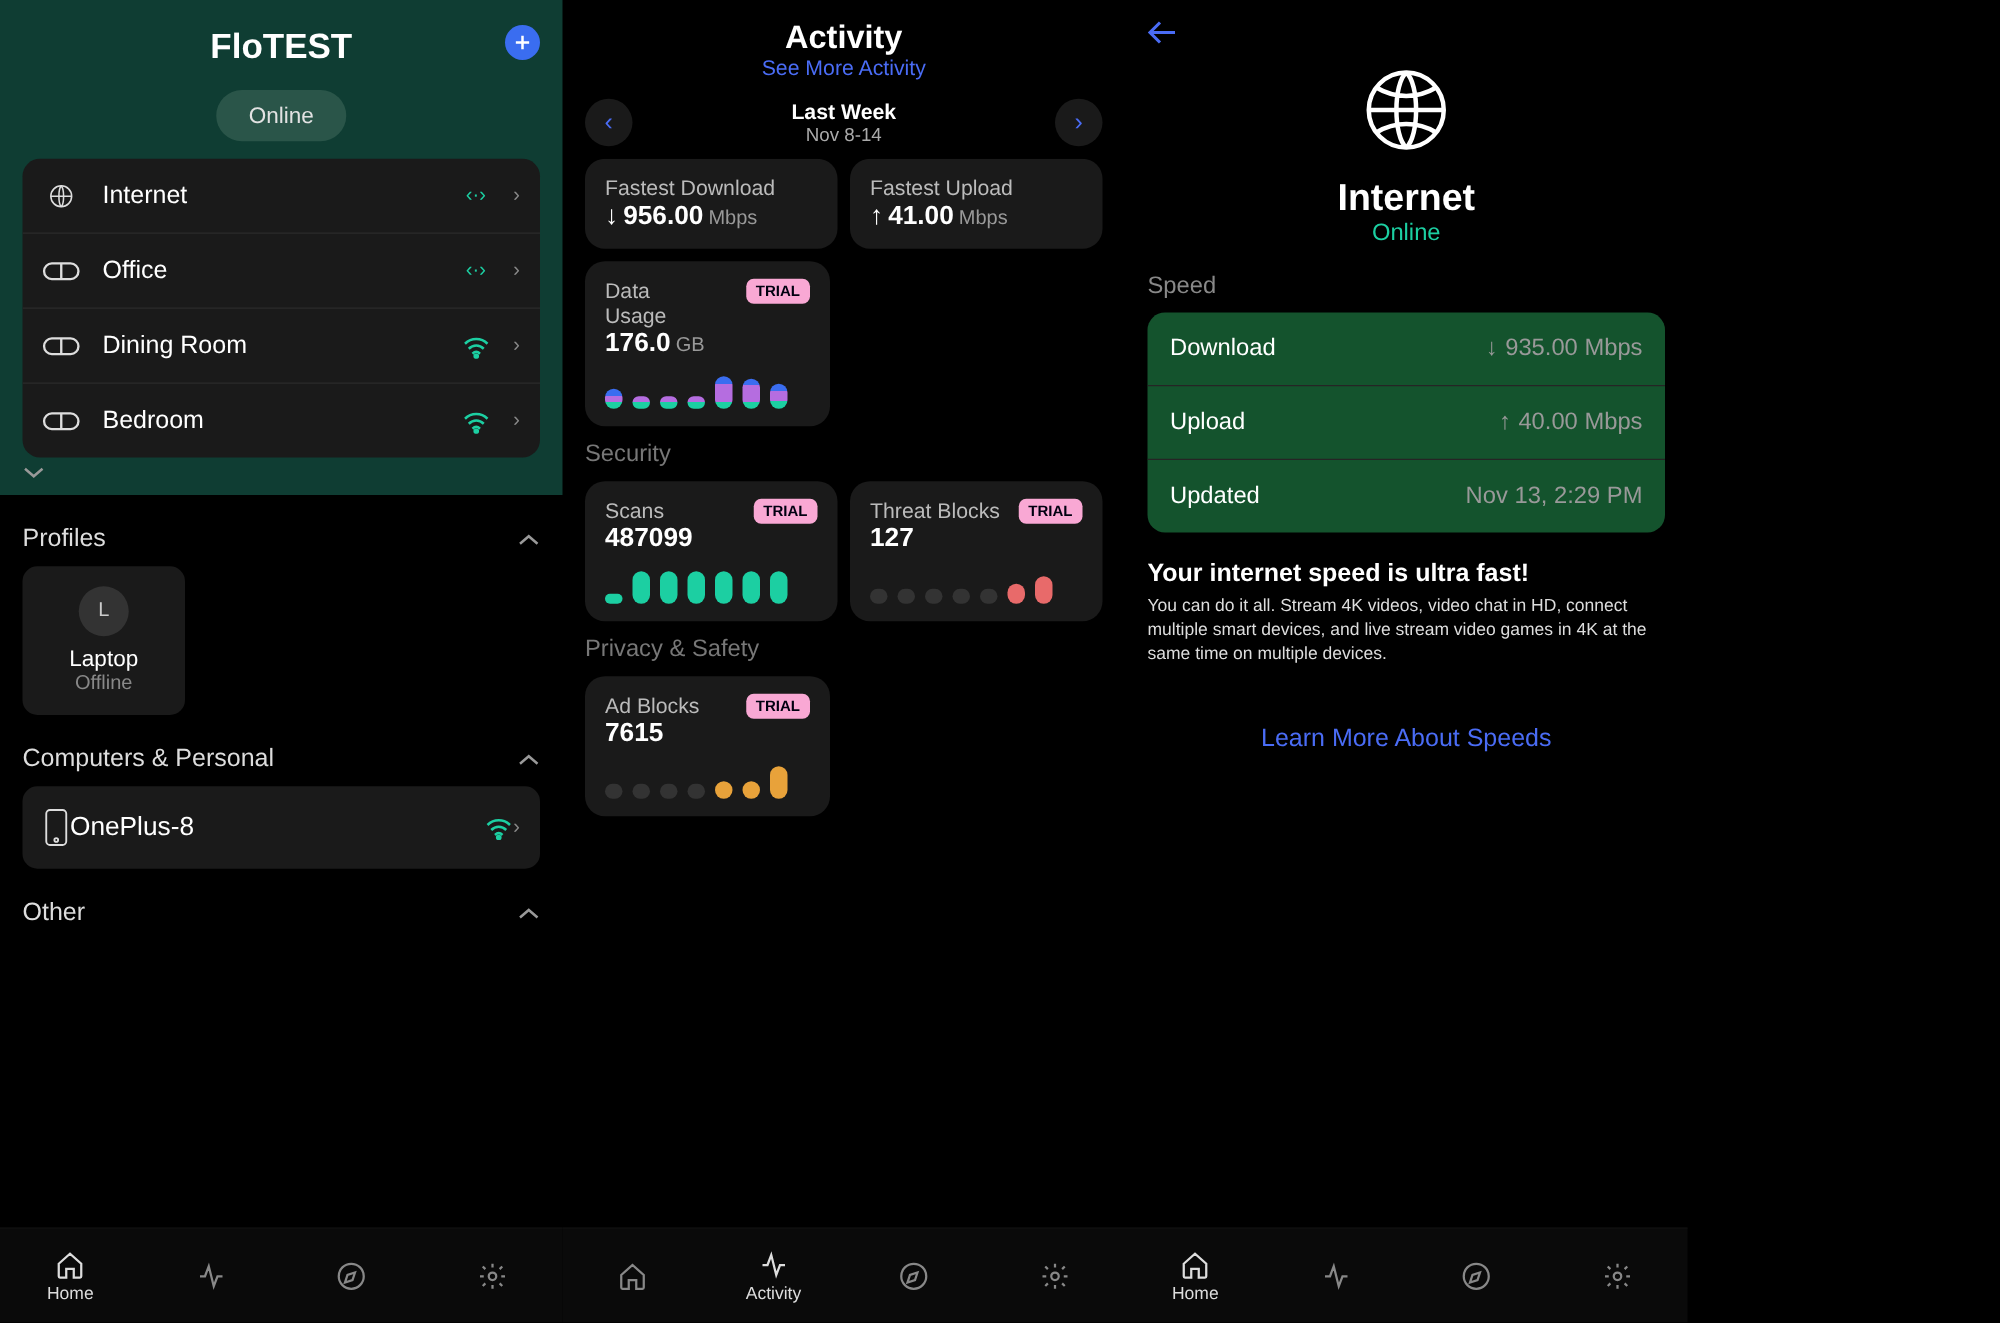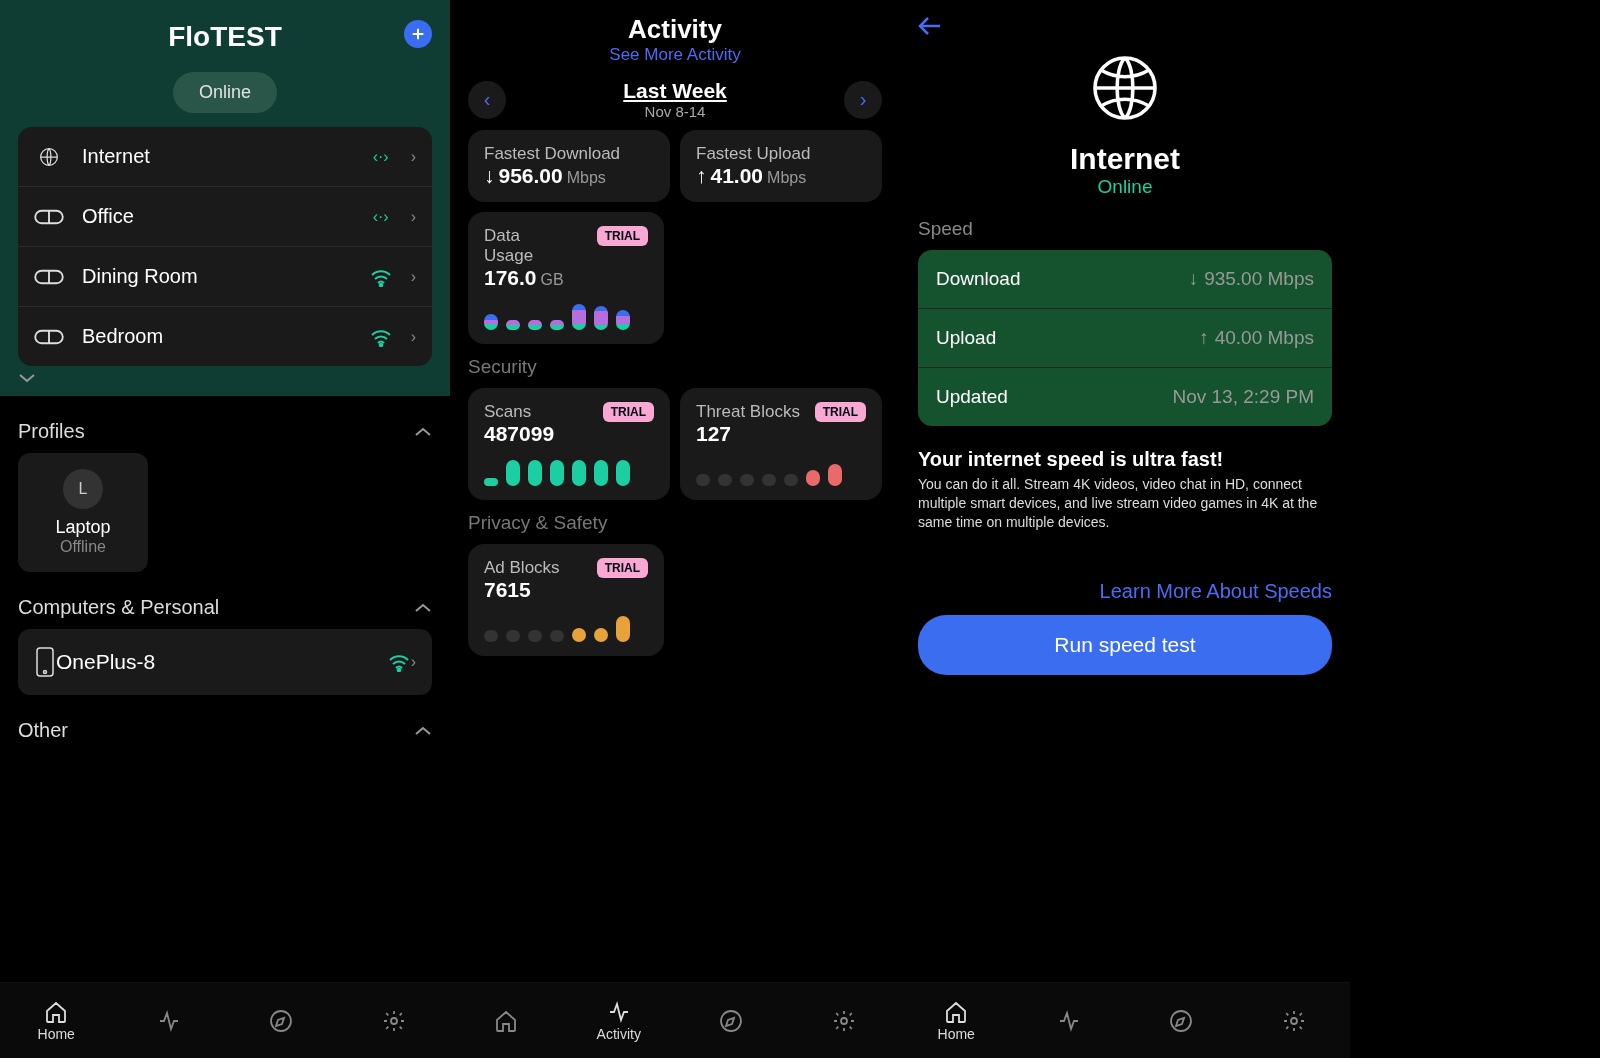--- a/index.html
+++ b/index.html
@@ -40,21 +40,21 @@
   .device-card { margin: 0 18px; background:#1a1a1a; border-radius:12px; display:flex; align-items:center; padding:18px 16px; }
   .device-card .room-label{font-size:21px;}
 
   
   .c2-head { text-align:center; padding: 14px 0 8px;}
   .c2-title { font-size:26px; font-weight:700;}
   .see-more { color:#4a6cf5; font-size:17px; }
   .week-nav { display:flex; justify-content:space-between; align-items:center; padding: 6px 18px 10px;}
   .nav-btn { width:38px;height:38px;border-radius:50%;background:#1a1a1a;display:flex;align-items:center;justify-content:center;color:#4a6cf5;font-size:20px;}
   .week-range { text-align:center;}
-  .week-label { font-size:21px; font-weight:700;text-decoration:underline;}
+  .week-label { font-size:17px; font-weight:700;}
   .week-dates{ font-size:15px; color:#aaa;}
   .c2-body { padding: 0 18px; flex:1; overflow:hidden;}
   .sec-label { color:#777; font-size:19px; margin: 12px 0 10px; }
   .card-row { display:flex; gap:10px;}
   .stat-card { background:#1a1a1a; border-radius:16px; padding:14px 16px; flex:1; }
   .stat-label { color:#bbb; font-size:17px; }
   .stat-val { font-size:21px; font-weight:600; display:flex; align-items:baseline; gap:4px;}
   .stat-unit { color:#999; font-size:16px; font-weight:400; }
   .trial-badge { background:#f9a8d4; color:#001; font-size:12px; font-weight:700; padding:3px 8px; border-radius:6px; float:right;}
   .bars { display:flex; gap:8px; align-items:flex-end; height:28px; margin-top:12px;}
@@ -67,21 +67,21 @@
   .c3-title { font-size:30px; font-weight:700;}
   .c3-status { color:#1ccfa2; font-size:19px;}
   .c3-body { padding: 0 18px;}
   .c3-sec-label { color:#888; font-size:19px; margin-bottom:10px;}
   .metric-list { background:#14532d; border-radius:14px; overflow:hidden;text-align:right;}
   .metric { display:flex; justify-content:space-between; padding:18px 18px; border-bottom:1px solid #252525; font-size:19px;}
   .metric:last-child{border:none;}
   .metric-val { color:#999; display:flex; align-items:center; gap:6px;}
   .speed-head { font-size:20px; font-weight:700; margin:22px 0 4px;}
   .speed-body { font-size:14px; color:#ddd; line-height:1.35;}
-  .learn-link { text-align:right; color:#4a6cf5; font-size:20px; margin:48px 0 12px; font-weight:500;}
+  .learn-link { text-align:center; color:#4a6cf5; font-size:20px; margin:48px 0 40px; font-weight:500;}
   .run-btn { background:#3a6df0; color:#fff; font-size:21px; text-align:center; padding:18px; border-radius:28px; margin-bottom:20px;}
 
   
   .bottom-nav { margin-top:auto; height:76px; background:#0a0a0a; display:flex; border-top:1px solid #111;}
   .nav-item { flex:1; display:flex; flex-direction:column; align-items:center; justify-content:center; gap:2px; color:#888;text-align:right;}
   .nav-item svg, .nav-item .nico { width:24px; height:24px;}
   .nav-item.active { color:#ddd;}
   .nav-text { font-size:14px;}
   
   svg { display:block; }
@@ -390,21 +390,20 @@
           </span>
       </div>
       <div class="metric">
         <span>Updated</span>
         <span class="metric-val">Nov 13, 2:29 PM</span>
       </div>
     </div>
     <div class="speed-head">Your internet speed is ultra fast!</div>
     <div class="speed-body">You can do it all. Stream 4K videos, video chat in HD, connect multiple smart devices, and live stream video games in 4K at the same time on multiple devices.</div>
     <div class="learn-link">Learn More About Speeds</div>
-    <div class="run-btn">Run speed test</div>
   </div>
 
   <div class="bottom-nav">
     <div class="nav-item active">
       <svg class="nico" viewBox="0 0 24 24" fill="none" stroke="currentColor" stroke-width="1.8">
           <path d="M3 11l9-8 9 8v10a1 1 0 01-1 1h-5v-7h-6v7H4a1 1 0 01-1-1z"></path>
         </svg>
       <span class="nav-text">Home</span>
     </div>
     <div class="nav-item">

